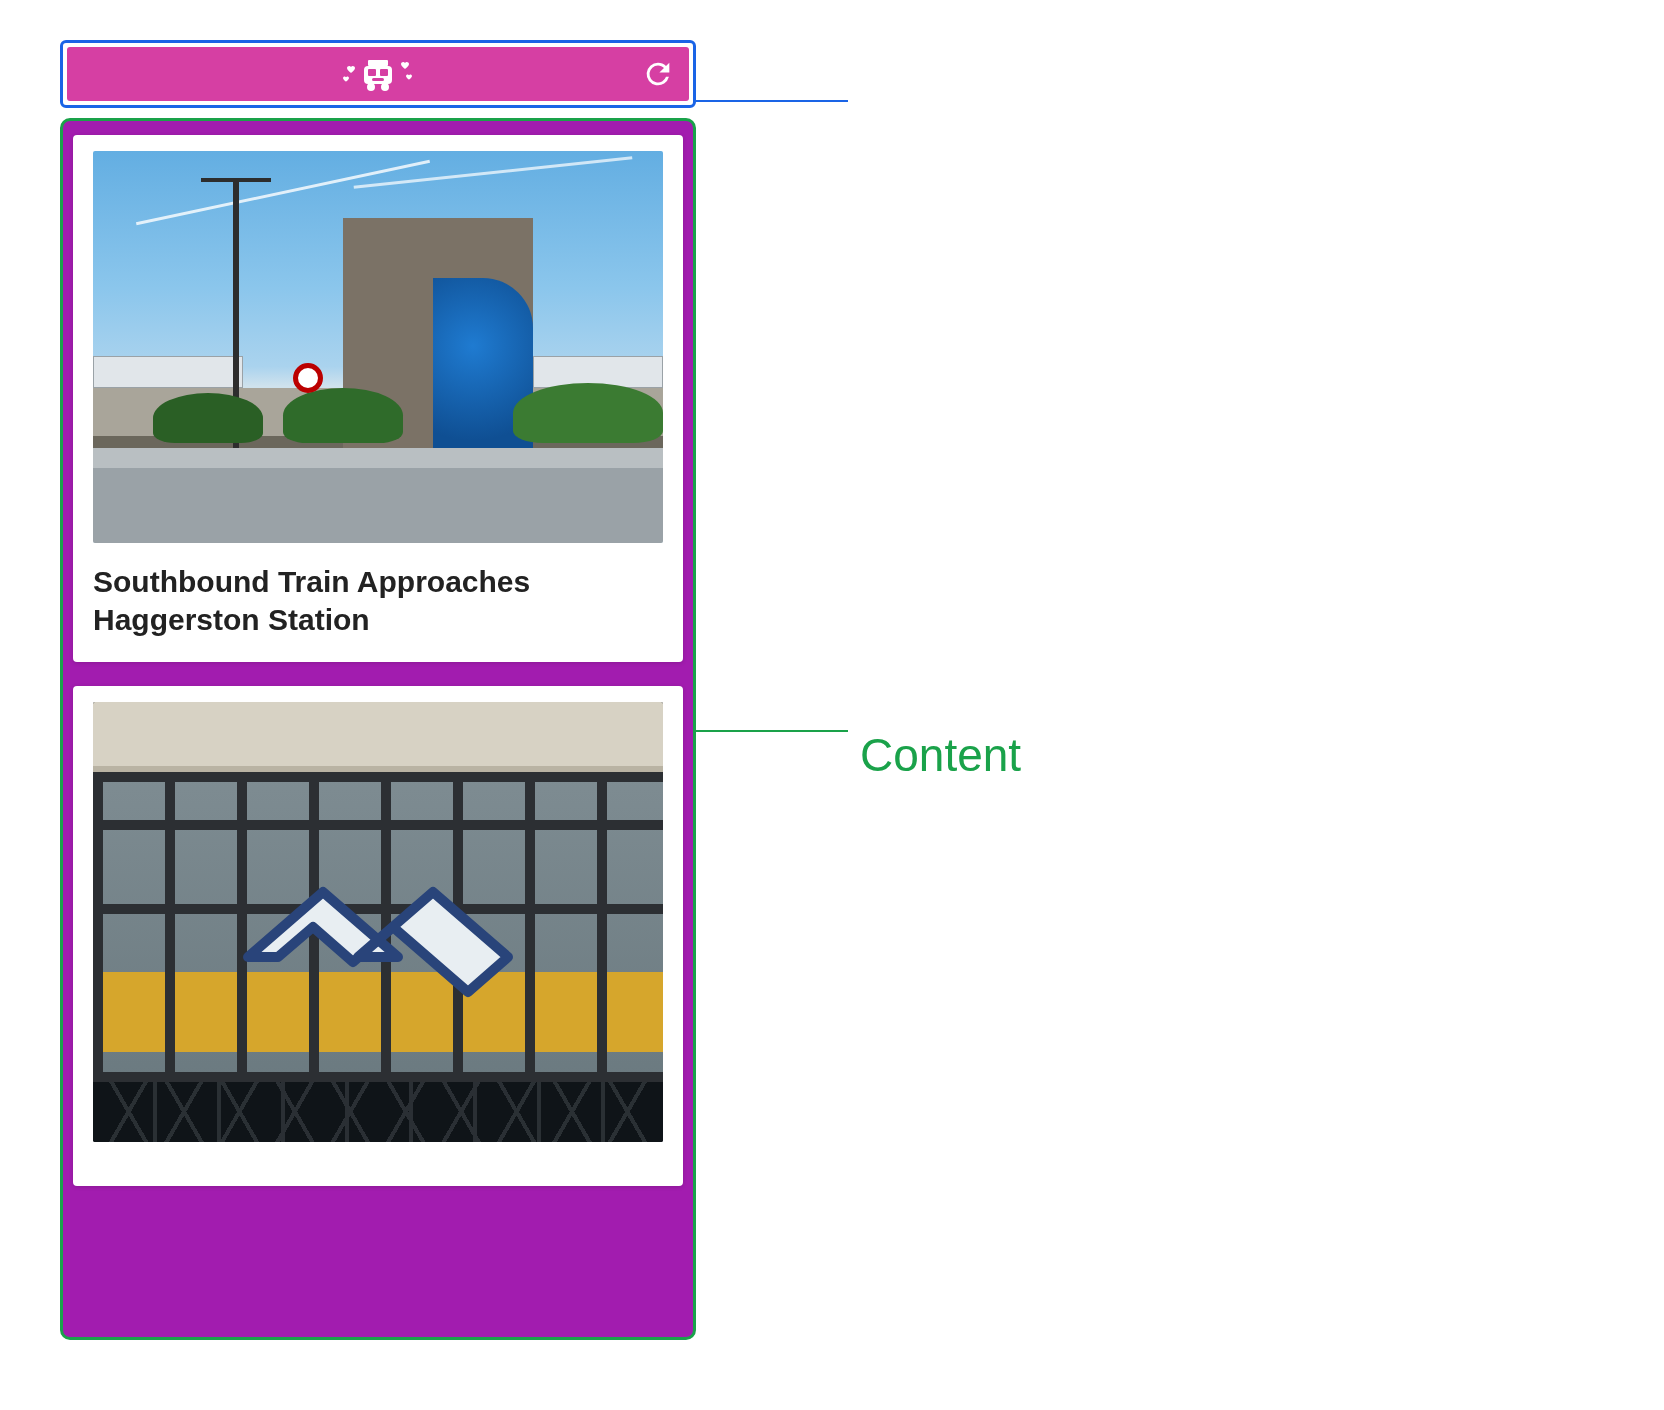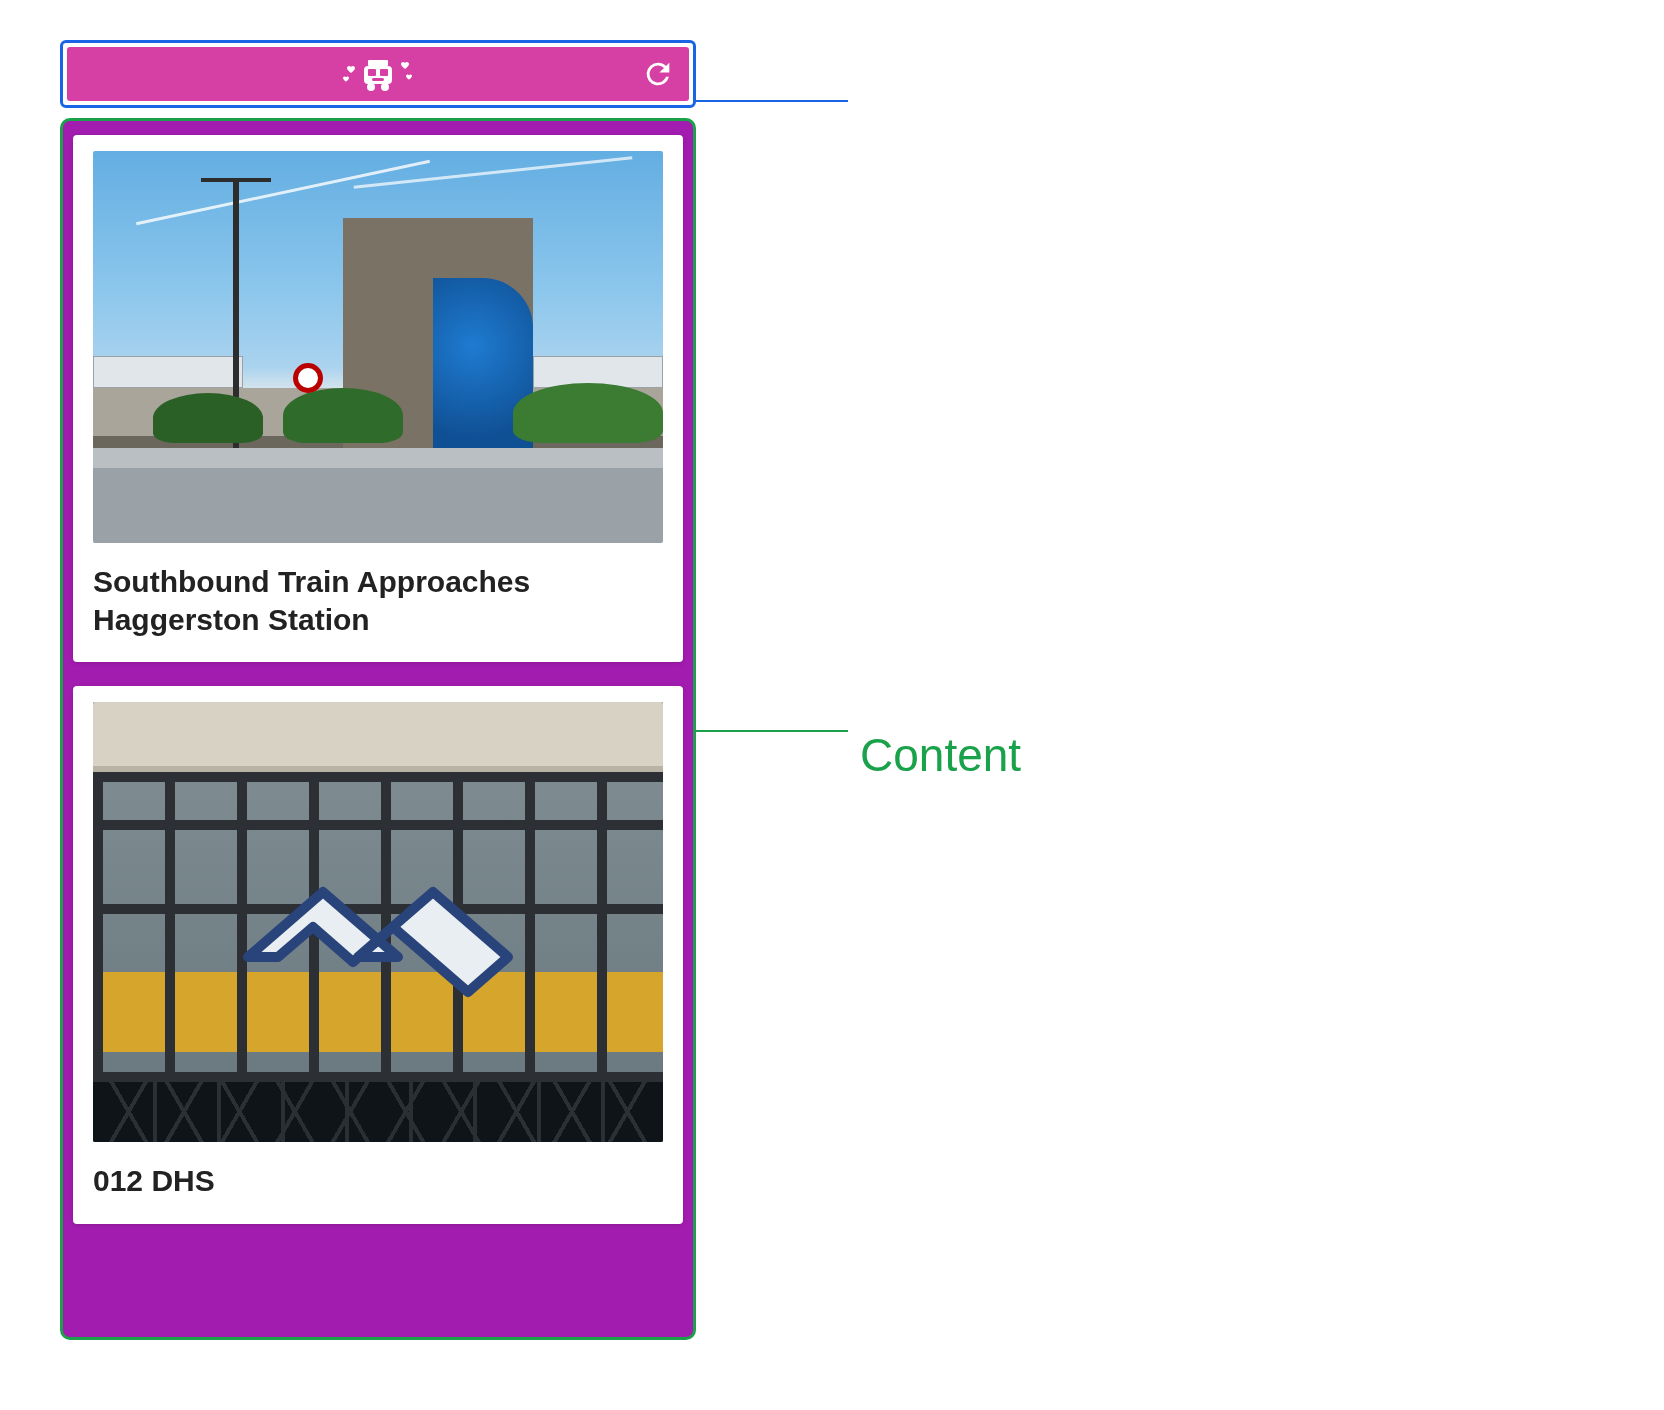--- a/index.html
+++ b/index.html
@@ -258,21 +258,20 @@
           <span class="cornice"></span>
           <span class="glasswall"></span>
           <span class="yellowstrip"></span>
           <span class="ns-logo">
             <svg viewBox="0 0 300 150" width="300" height="150">
               <path d="M20 95 L95 30 L170 95 L130 95 L205 30 L280 95 L240 130 L165 65 L125 100 L85 65 L50 95 Z" fill="#e8eef2" stroke="#29447a" stroke-width="10" stroke-linejoin="round"></path>
             </svg>
           </span>
           <span class="truss"></span>
         </div>
-        <div class="card-title">012 DHS</div>
       </div>
 
     </div>
   </div>
 
   <div class="leader leader-shell"></div>
 
   <div class="leader leader-content"></div>
   <div class="ann ann-content">Content</div>
 

